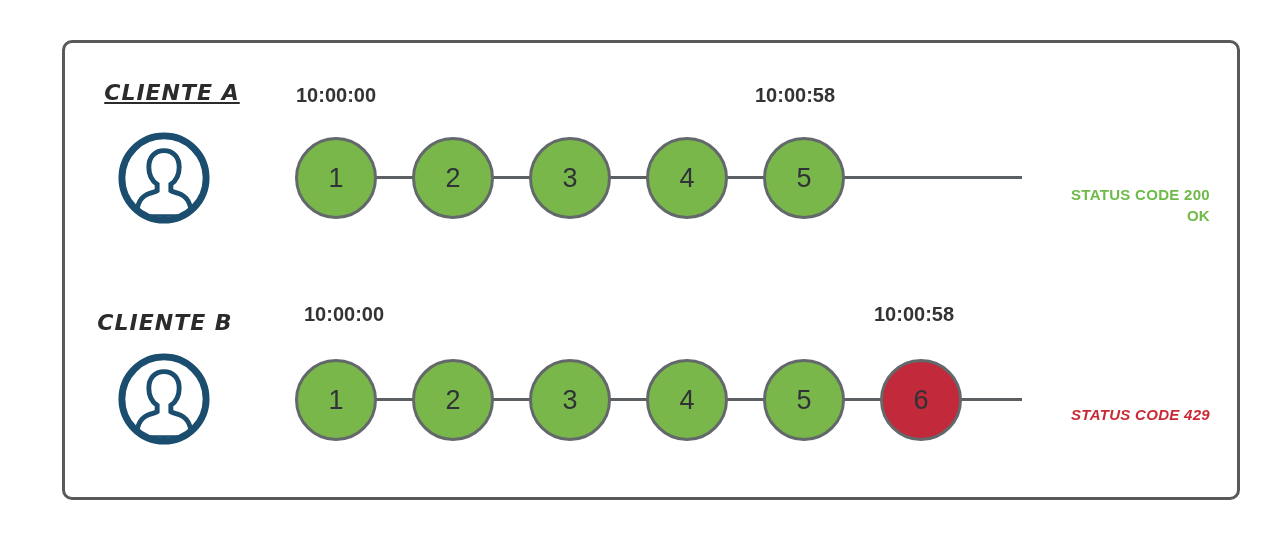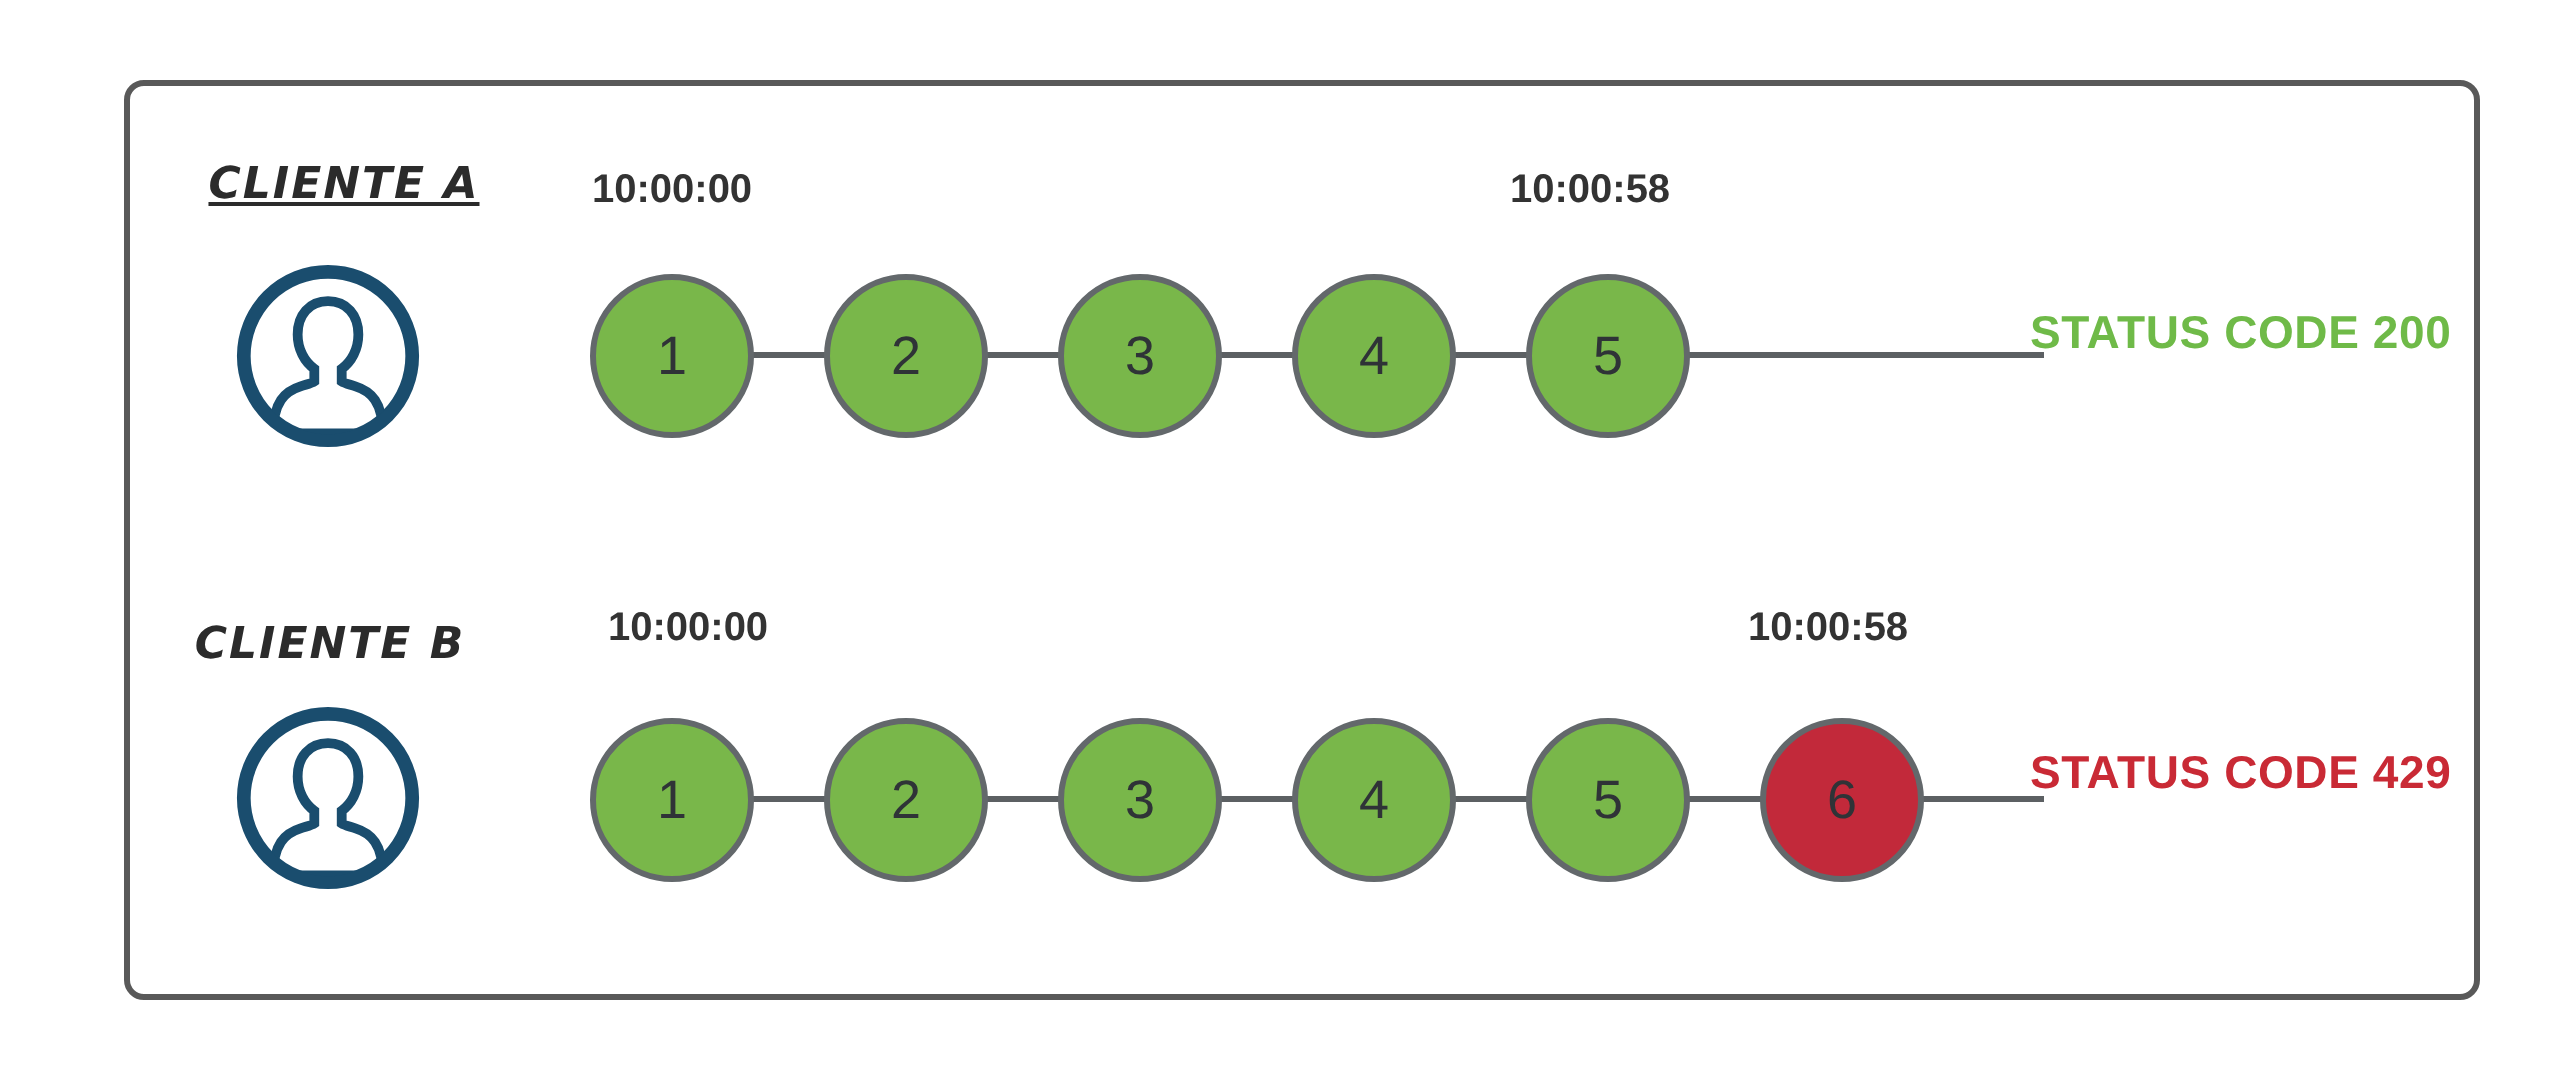--- a/index.html
+++ b/index.html
@@ -81,29 +81,30 @@
   .pos-2 { left: 412px; }
   .pos-3 { left: 529px; }
   .pos-4 { left: 646px; }
   .pos-5 { left: 763px; }
   .pos-6 { left: 880px; }
 
   .status {
     position: absolute;
     left: 1015px;
     width: 195px;
-    text-align: center;
+    text-align: right;
     font-weight: 700;
-    font-size: 23px;
+    font-size: 15px;
     line-height: 21px;
     letter-spacing: 0.3px;
     white-space: nowrap;
+    margin-top: 28px;
   }
   .status.row-a { top: 156px; }
-  .status.row-b { top: 376px; }
+  .status.row-b { top: 376px; font-style: italic; }
   .status[data-kind="ok"]    { color: #6fba48; }
   .status[data-kind="error"] { color: #c92a35; }
 </style>
 </head>
 <body>
 
 <div>
 
   <div class="frame"></div>
 
@@ -141,20 +142,21 @@
     <div class="circle pos-4" data-state="ok">
       <span>4</span>
     </div>
     <div class="circle pos-5" data-state="ok">
       <span>5</span>
     </div>
   </div>
 
   <div class="status row-a" data-kind="ok">
     <div>STATUS CODE 200</div>
+    <div>OK</div>
   </div>
 
   <div class="client-label row-b">CLIENTE B</div>
 
   <div class="avatar row-b">
     <svg viewBox="0 0 96 96" aria-hidden="true">
       <defs>
         <clipPath id="clipB">
             <circle cx="48" cy="48" r="40"></circle>
           </clipPath>

